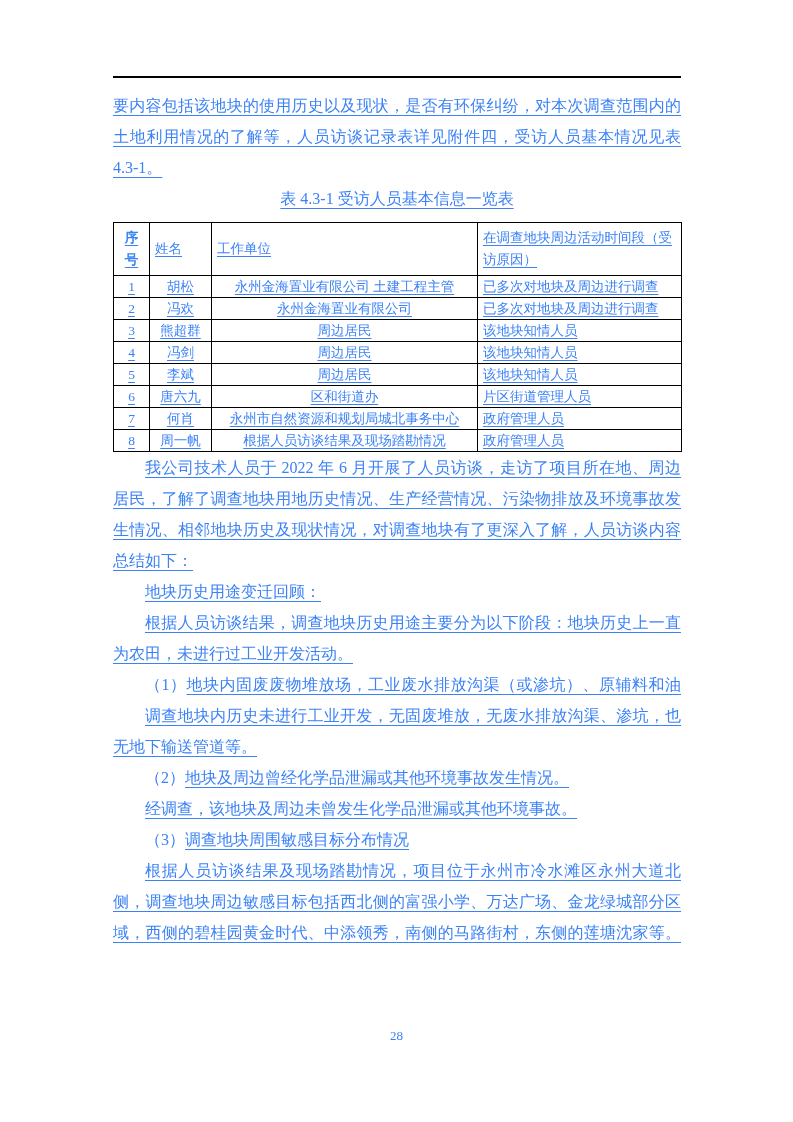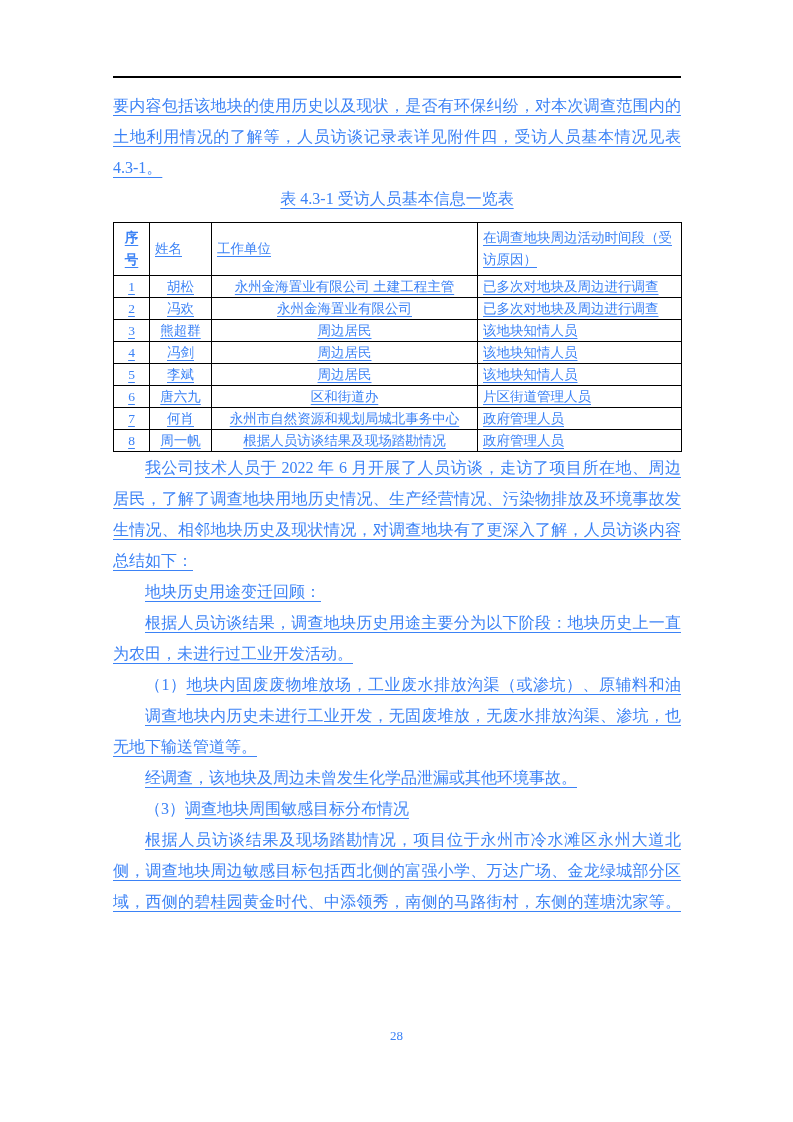--- a/index.html
+++ b/index.html
@@ -161,20 +161,21 @@
     <div class="line j ind"><span class="u">我公司技术人员于 2022 年 6 月开展了人员访谈，走访了项目所在地、周边</span></div>
     <div class="line j"><span class="u">居民，了解了调查地块用地历史情况、生产经营情况、污染物排放及环境事故发</span></div>
     <div class="line j"><span class="u">生情况、相邻地块历史及现状情况，对调查地块有了更深入了解，人员访谈内容</span></div>
     <div class="line"><span class="u">总结如下：</span></div>
     <div class="line ind"><span class="u">地块历史用途变迁回顾：</span></div>
     <div class="line j ind"><span class="u">根据人员访谈结果，调查地块历史用途主要分为以下阶段：地块历史上一直</span></div>
     <div class="line"><span class="u">为农田，未进行过工业开发活动。</span></div>
     <div class="line j ind"><span class="pfx">（1）</span><span class="u">地块内固废废物堆放场，工业废水排放沟渠（或渗坑）、原辅料和油</span></div>
     <div class="line j ind"><span class="u">调查地块内历史未进行工业开发，无固废堆放，无废水排放沟渠、渗坑，也</span></div>
     <div class="line"><span class="u">无地下输送管道等。</span></div>
+    <div class="line ind"><span class="pfx">（2）</span><span class="u">地块及周边曾经化学品泄漏或其他环境事故发生情况。</span></div>
     <div class="line ind"><span class="u">经调查，该地块及周边未曾发生化学品泄漏或其他环境事故。</span></div>
     <div class="line ind"><span class="pfx">（3）</span><span class="u">调查地块周围敏感目标分布情况</span></div>
     <div class="line j ind"><span class="u">根据人员访谈结果及现场踏勘情况，项目位于永州市冷水滩区永州大道北</span></div>
     <div class="line j"><span class="u">侧，调查地块周边敏感目标包括西北侧的富强小学、万达广场、金龙绿城部分区</span></div>
     <div class="line j"><span class="u">域，西侧的碧桂园黄金时代、中添领秀，南侧的马路街村，东侧的莲塘沈家等。</span></div>
 
   </div>
 
   <div class="footer">28</div>
 

